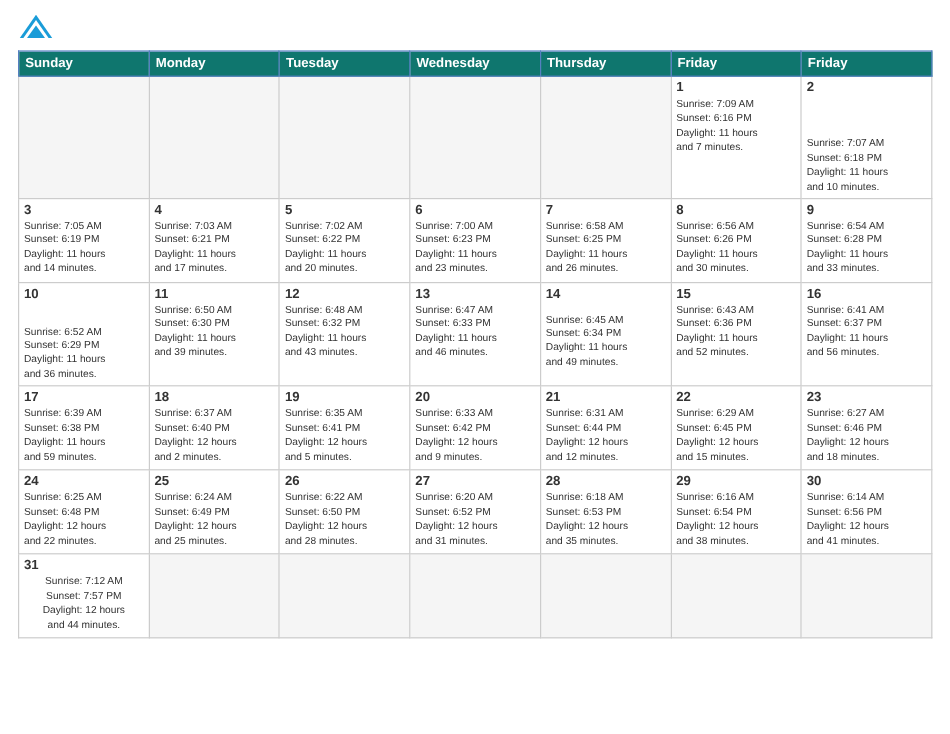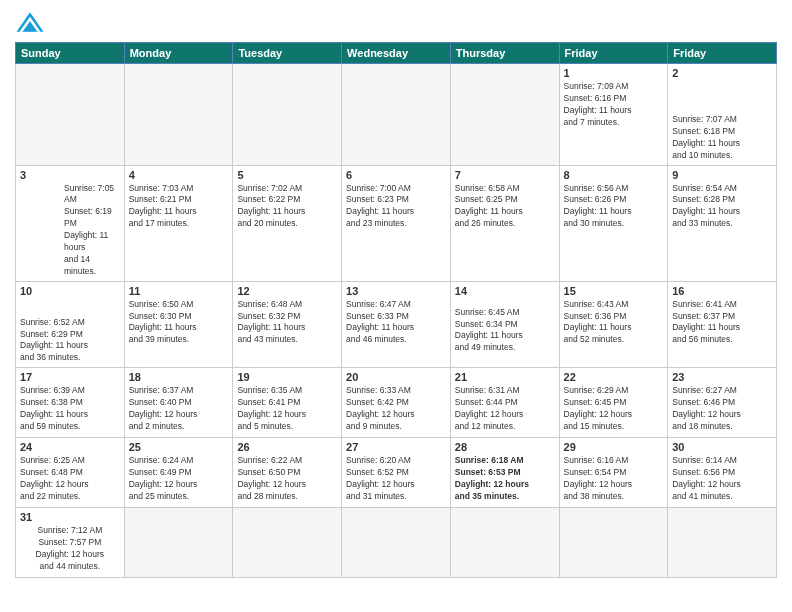--- a/index.html
+++ b/index.html
@@ -140,21 +140,21 @@
             <span class="day-number">2</span>
             <div class="day-info" style="white-space: pre-line; margin-top: 35px;">Sunrise: 7:07 AM
 Sunset: 6:18 PM
 Daylight: 11 hours
 and 10 minutes.</div>
           </td>
         </tr>
         <tr>
           <td class="has-content">
             <span class="day-number">3</span>
-            <div class="day-info" style="white-space: pre-line; margin-left: 44px;">Sunrise: 7:05 AM
+            <div class="day-info" style="white-space: pre-line;">Sunrise: 7:05 AM
 Sunset: 6:19 PM
 Daylight: 11 hours
 and 14 minutes.</div>
           </td>
           <td class="has-content">
             <span class="day-number">4</span>
             <div class="day-info" style="white-space: pre-line;">Sunrise: 7:03 AM
 Sunset: 6:21 PM
 Daylight: 11 hours
 and 17 minutes.</div>
@@ -321,21 +321,21 @@
           </td>
           <td class="has-content">
             <span class="day-number">27</span>
             <div class="day-info" style="white-space: pre-line;">Sunrise: 6:20 AM
 Sunset: 6:52 PM
 Daylight: 12 hours
 and 31 minutes.</div>
           </td>
           <td class="has-content">
             <span class="day-number">28</span>
-            <div class="day-info" style="white-space: pre-line; font-weight: bold;">Sunrise: 6:18 AM
+            <div class="day-info" style="white-space: pre-line;">Sunrise: 6:18 AM
 Sunset: 6:53 PM
 Daylight: 12 hours
 and 35 minutes.</div>
           </td>
           <td class="has-content">
             <span class="day-number">29</span>
             <div class="day-info" style="white-space: pre-line;">Sunrise: 6:16 AM
 Sunset: 6:54 PM
 Daylight: 12 hours
 and 38 minutes.</div>

